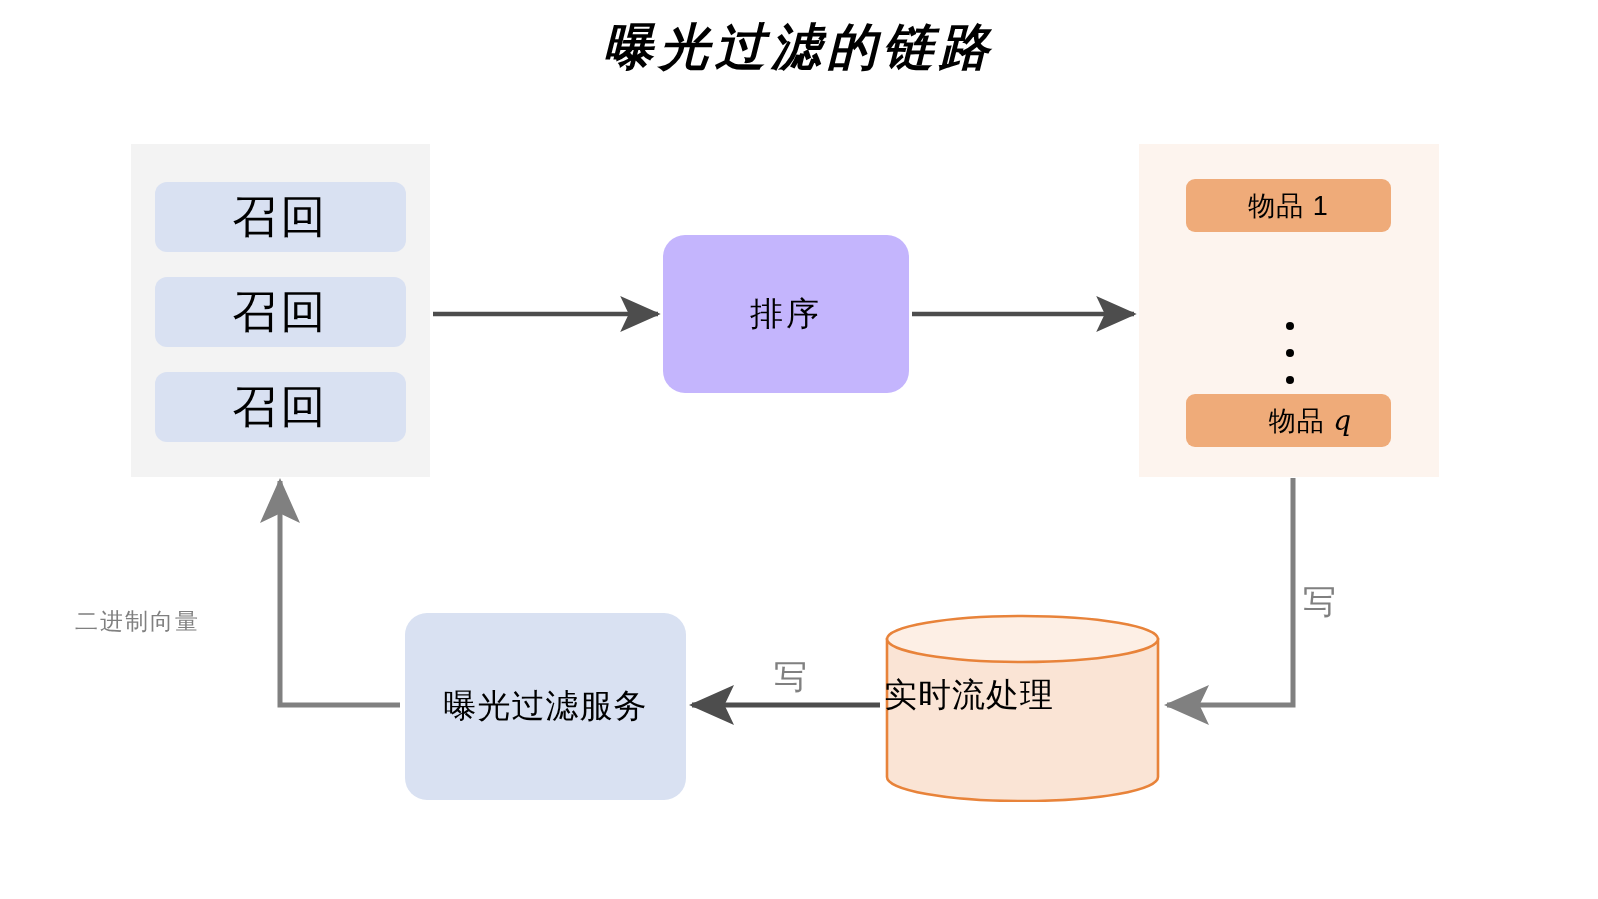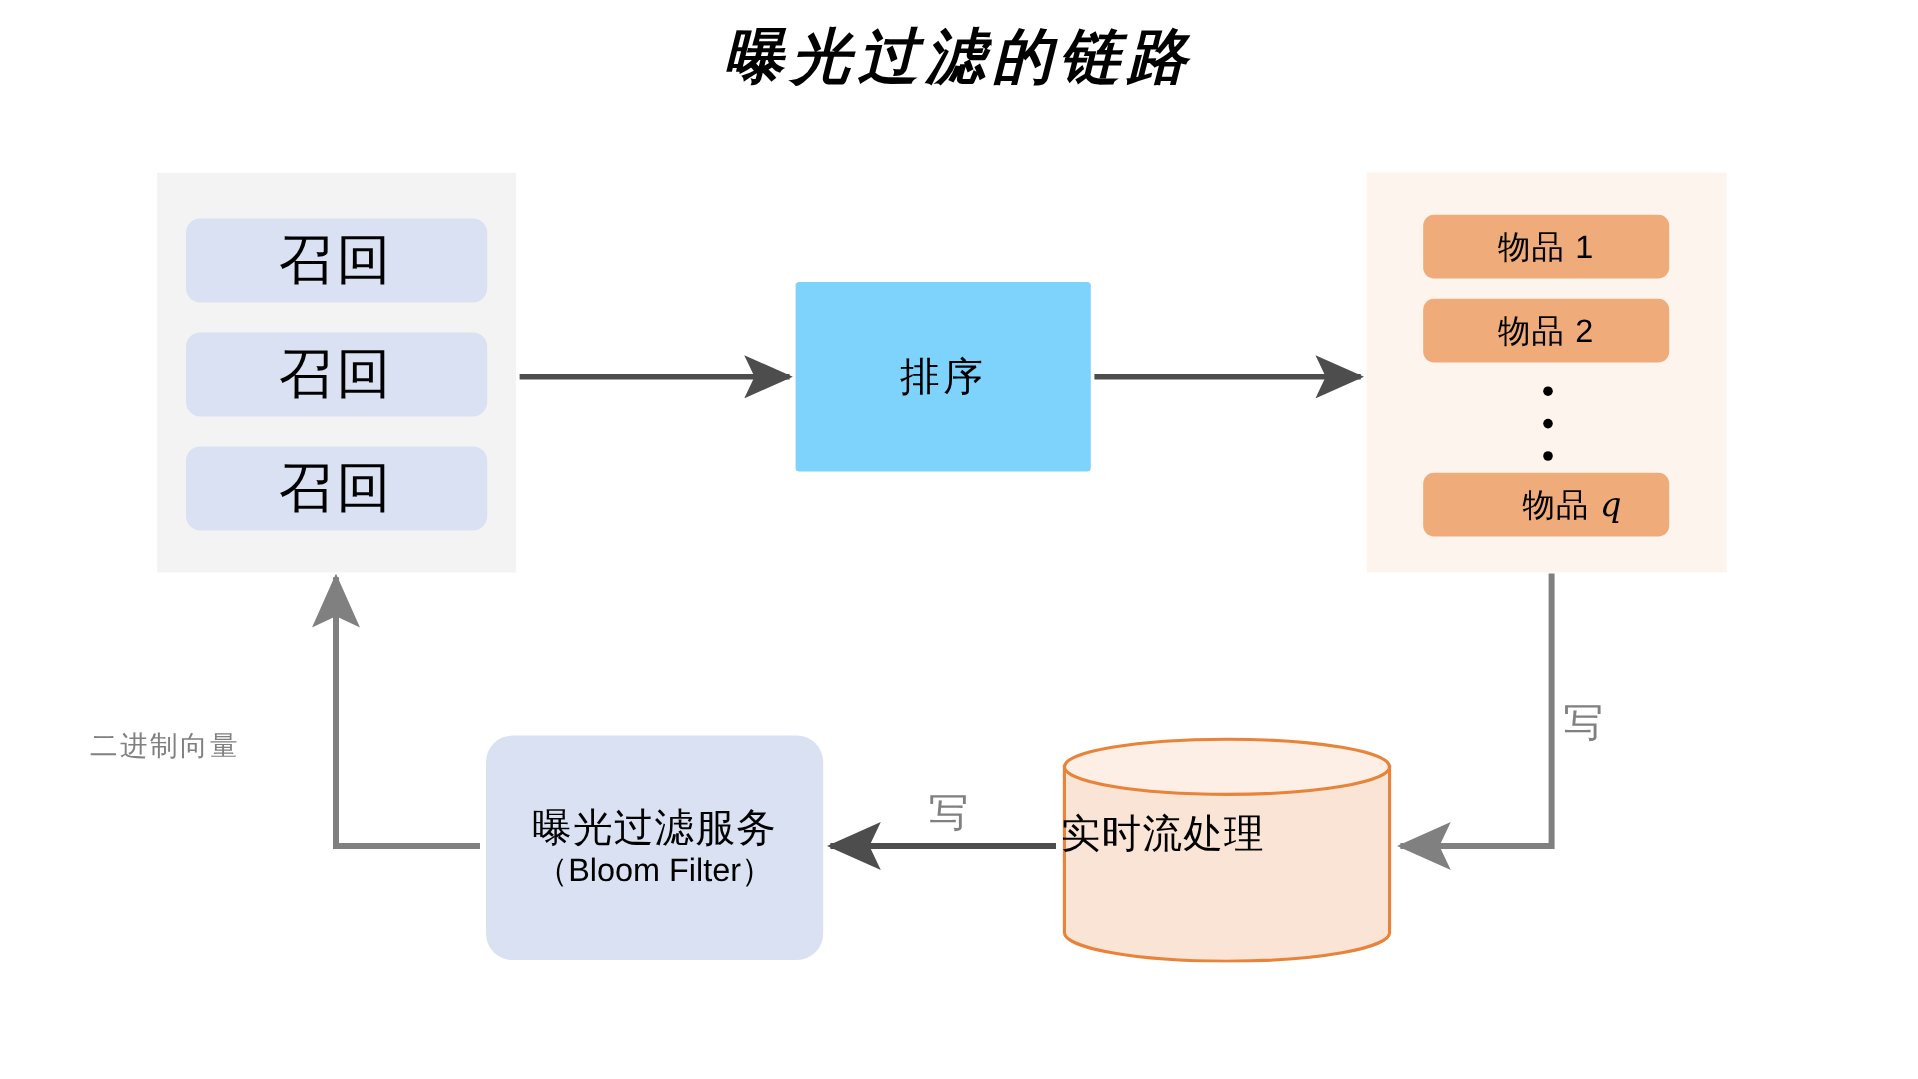--- a/index.html
+++ b/index.html
@@ -77,22 +77,22 @@
   }
   .recall-1 { left: 155px; top: 182px; }
   .recall-2 { left: 155px; top: 277px; }
   .recall-3 { left: 155px; top: 372px; }
 
   .rank-box {
     left: 663px;
     top: 235px;
     width: 246px;
     height: 158px;
-    background: #7dd3fc;
-    border-radius: 3px;
+    background: #c4b5fd;
+    border-radius: 22px;
     font-size: 33px;
     letter-spacing: 3px;
   }
 
   .item-box {
     width: 205px;
     height: 53px;
     background: #efab79;
     border-radius: 9px;
     font-size: 27px;
@@ -246,37 +246,33 @@
 
   <div class="node rank-box">
     <span>排序</span>
   </div>
 
   <div class="group-box items-group"></div>
 
   <div class="node item-box item-1">
     <span>物品 1</span>
   </div>
-  <div class="node item-box item-2">
-    <span>物品 2</span>
-  </div>
 
   <div class="vdots">
     <span></span>
     <span></span>
     <span></span>
   </div>
 
   <div class="node item-box item-q">
     <span><span>物品 </span><span class="math-var">q</span></span>
   </div>
 
   <div class="node bloom-box">
     <span class="line1">曝光过滤服务</span>
-    <span class="line2">（Bloom Filter）</span>
   </div>
 
   <div class="cylinder">
     <svg viewBox="0 0 277 188" width="277" height="188" xmlns="http://www.w3.org/2000/svg">
       <path d="M3,25 L3,163 A135.5,24 0 0 0 274,163 L274,25 Z" fill="#fae4d5" stroke="#e8833a" stroke-width="2.6"></path>
       <ellipse cx="138.5" cy="25" rx="135.5" ry="23" fill="#fdefe5" stroke="#e8833a" stroke-width="2.6"></ellipse>
     </svg>
     <div class="cylinder-label">
       <div class="line1">实时流处理</div>
     </div>

